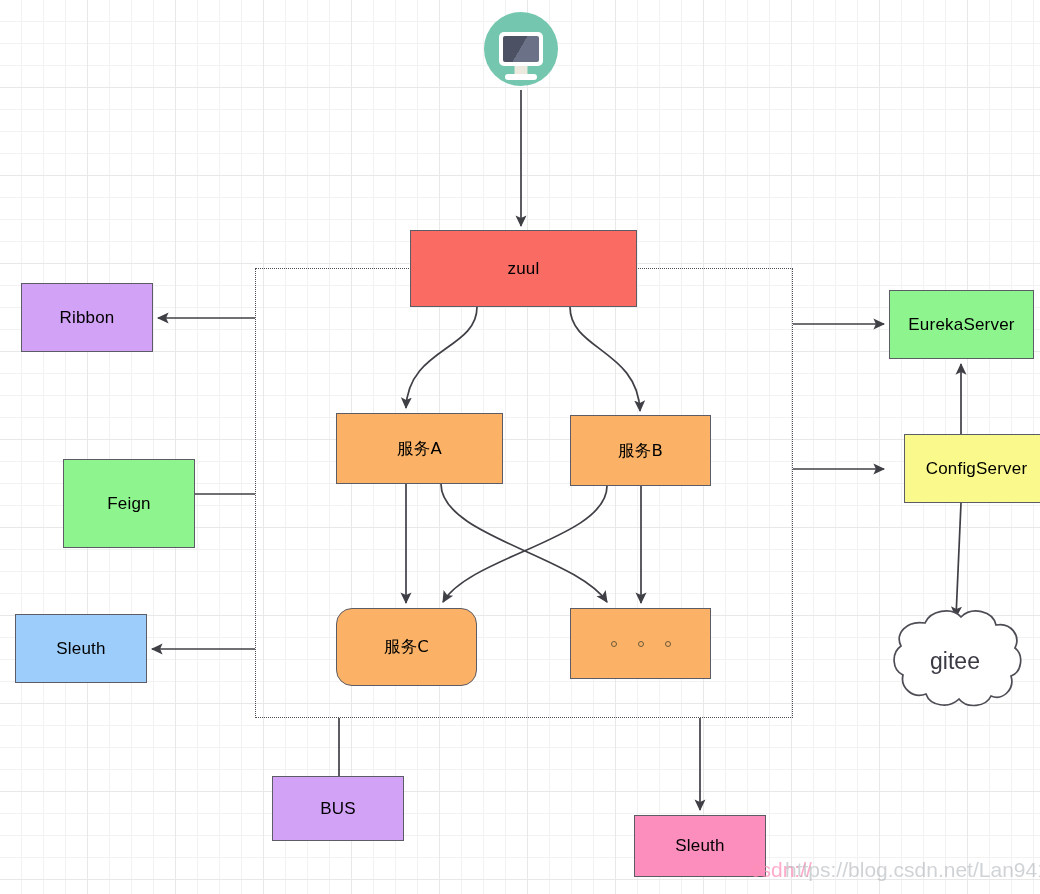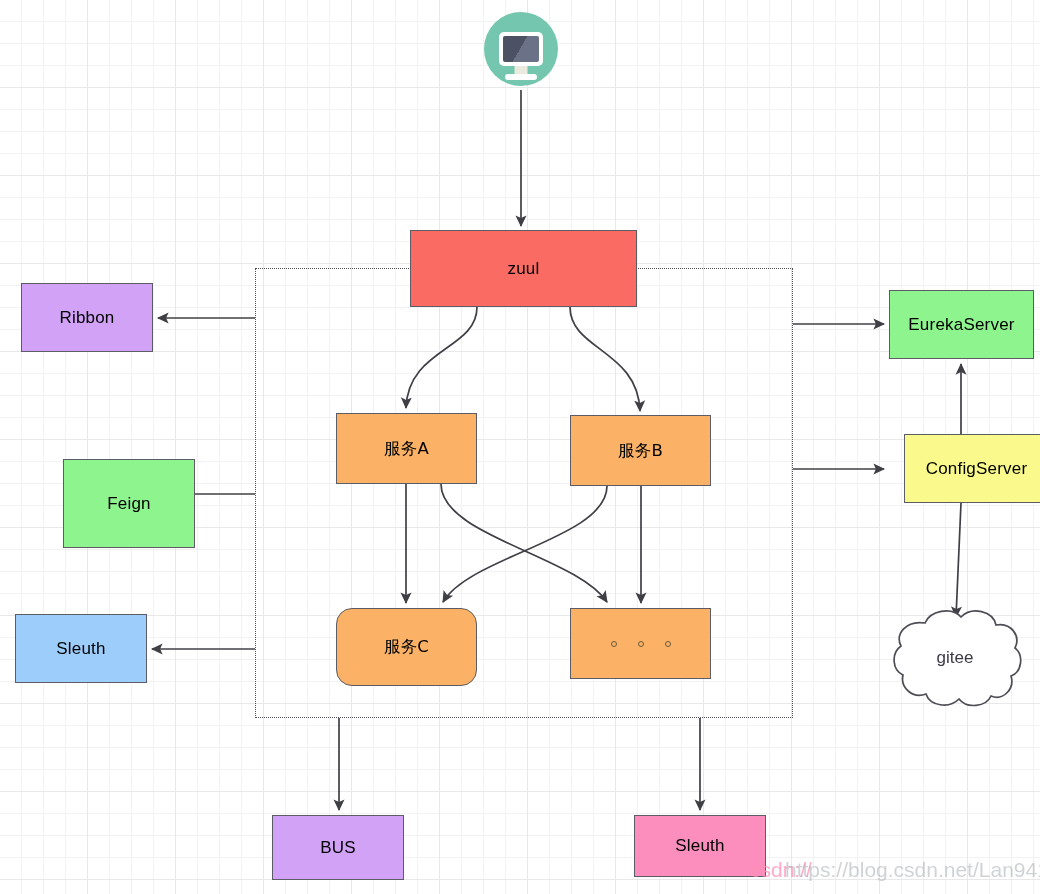--- a/index.html
+++ b/index.html
@@ -89,21 +89,21 @@
     left: 50%;
     transform: translateX(-50%);
     top: 42px;
     width: 32px;
     height: 6px;
     border-radius: 3px;
     background: #ffffff;
   }
   .cloud-label {
     position: absolute;
-    font-size: 17px;
+    font-size: 23px;
     color: #3a3a44;
     user-select: none;
   }
   .watermark {
     position: absolute;
     white-space: nowrap;
     font-size: 21px;
     user-select: none;
     pointer-events: none;
   }
@@ -206,41 +206,41 @@
   </div>
 
   <div class="node" style="left:889px; top:290px; width:145px; height:69px; background:#8ef58e;">
     <span>EurekaServer</span>
   </div>
 
   <div class="node" style="left:889px; top:434px; width:145px; height:69px; background:#fafa8c;margin-left:15px;">
     <span>ConfigServer</span>
   </div>
 
-  <div class="node cjk" style="left:336px; top:413px; width:141px; height:71px; background:#fbb266;">
+  <div class="node cjk" style="left:336px; top:413px; width:167px; height:71px; background:#fbb266;">
     <span>服务A</span>
   </div>
 
   <div class="node cjk" style="left:570px; top:415px; width:141px; height:71px; background:#fbb266;">
     <span>服务B</span>
   </div>
 
   <div class="node cjk" style="left:336px; top:608px; width:141px; height:78px; background:#fbb266;border-radius:16px;">
     <span>服务C</span>
   </div>
 
   <div class="node cjk" style="left:570px; top:608px; width:141px; height:71px; background:#fbb266;">
     <span class="dots-row" title="。。。">
       <span class="dot-glyph"></span>
       <span class="dot-glyph"></span>
       <span class="dot-glyph"></span>
     </span>
   </div>
 
-  <div class="node" style="left:272px; top:815px; width:132px; height:65px; background:#d2a2f7;">
+  <div class="node" style="left:272px; top:776px; width:132px; height:65px; background:#d2a2f7;">
     <span>BUS</span>
   </div>
 
   <div class="node" style="left:634px; top:815px; width:132px; height:62px; background:#fb8ebc;">
     <span>Sleuth</span>
   </div>
 
   <div class="cloud-label" style="left:890px; top:648px; width:130px; text-align:center;">
     <span>gitee</span>
   </div>

